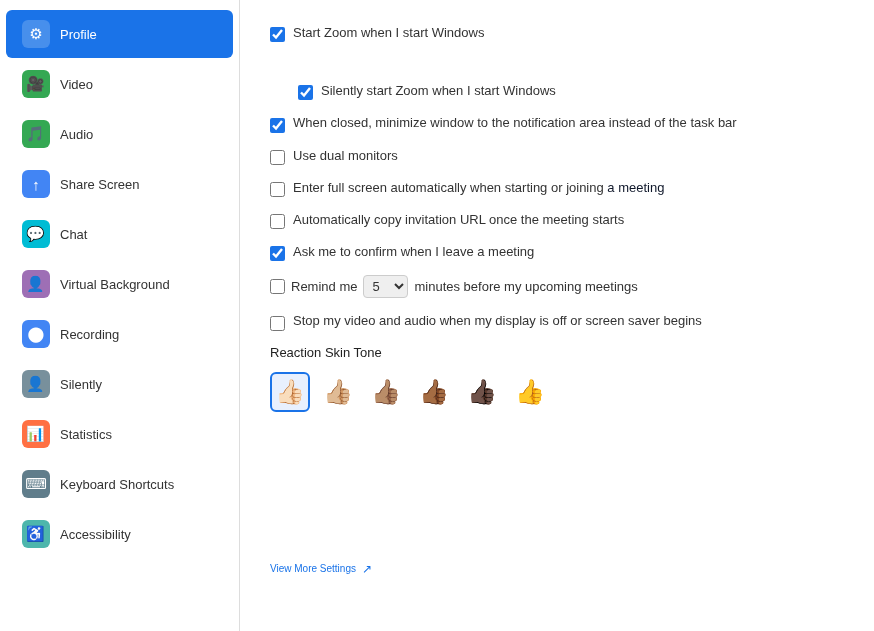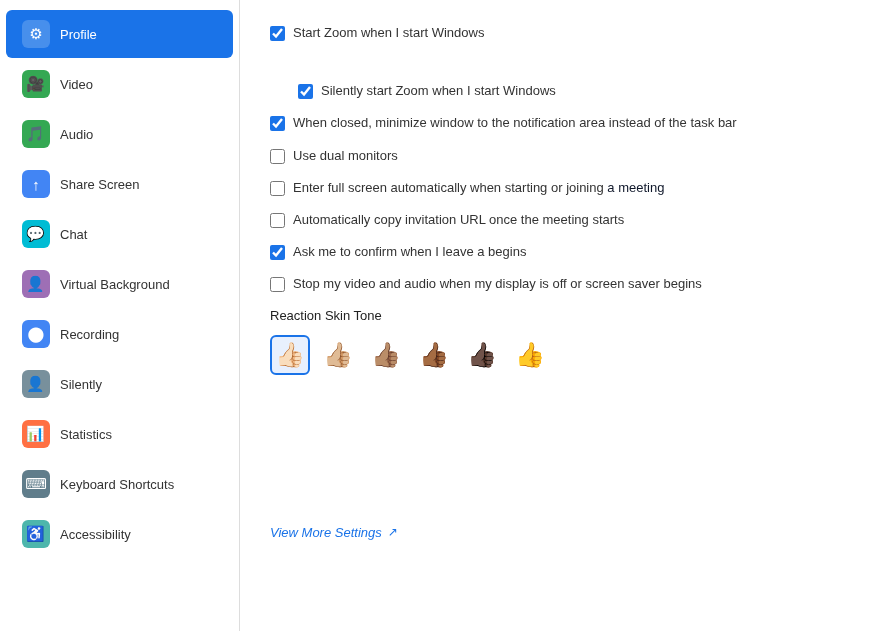--- a/index.html
+++ b/index.html
@@ -76,21 +76,21 @@
       margin-bottom: 14px;
     }
 
     .settings-row.indented {
       margin-left: 28px;
       margin-top: 40px;
     }
 
     .checkbox-wrap {
       display: flex;
-      align-items: center;
+      align-items: flex-end;
       gap: 8px;
     }
 
     .checkbox-wrap input[type="checkbox"] {
       width: 15px;
       height: 15px;
       margin-top: 1px;
       accent-color: #1a73e8;
       flex-shrink: 0;
       cursor: pointer;
@@ -164,22 +164,21 @@
     .view-more {
       margin-top: 150px;
       display: flex;
       align-items: center;
       gap: 6px;
     }
 
     .view-more a {
       color: #1a73e8;
       text-decoration: none;
-      font-size: 13px;
-      font-style: italic;
+      font-size: 10px;
     }
 
     .ext-icon {
       color: #1a73e8;
       font-size: 12px;
     }
   </style>
 </head>
 <body>
 
@@ -270,25 +269,35 @@
   <div class="settings-row">
     <div class="checkbox-wrap">
       <input type="checkbox" id="copy-invitation" style="">
       <label class="checkbox-label" for="copy-invitation">Automatically copy invitation URL once the meeting starts</label>
     </div>
   </div>
 
   <div class="settings-row">
     <div class="checkbox-wrap">
       <input type="checkbox" checked="" id="confirm-leave" style="">
-      <label class="checkbox-label" for="confirm-leave">Ask me to confirm when I leave a begins</label>
-    </div>
-  </div>
-
-
+      <label class="checkbox-label" for="confirm-leave">Ask me to confirm when I leave a meeting</label>
+    </div>
+  </div>
+
+
+  <div class="remind-row">
+    <input type="checkbox" id="remind" style="">
+    <label for="remind" class="checkbox-label">Remind me</label>
+    <select class="remind-select">
+      <option>5</option>
+      <option>10</option>
+      <option>15</option>
+    </select>
+    <label class="checkbox-label">minutes before my upcoming meetings</label>
+  </div>
 
   <div class="settings-row">
     <div class="checkbox-wrap">
       <input type="checkbox" id="stop-video" style="">
       <label class="checkbox-label" for="stop-video">Stop my video and audio when my display is off or screen saver begins</label>
     </div>
   </div>
 
   <div class="section-title">Reaction Skin Tone</div>
   <div class="skin-tones">

